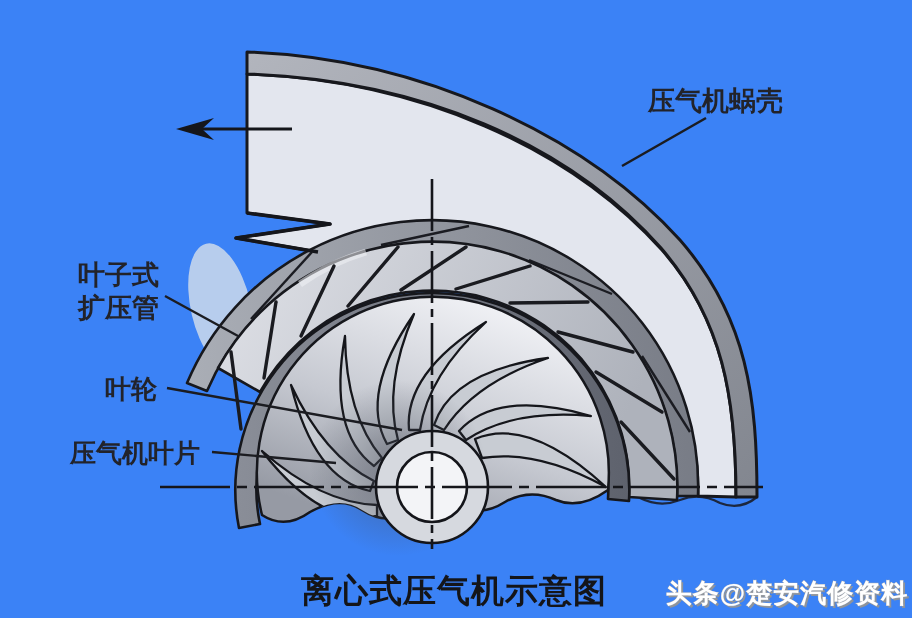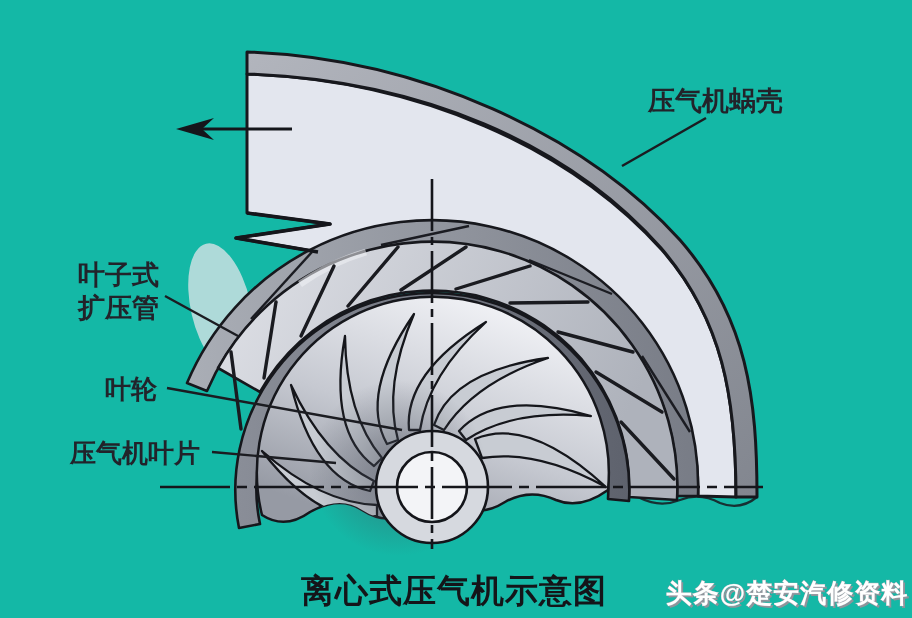--- a/index.html
+++ b/index.html
@@ -1,17 +1,17 @@
 <!DOCTYPE html>
 <html><head>
 <meta charset="utf-8">
 <style>
   html,body{margin:0;padding:0;background:#ffffff;}
   .stage{
-    position:relative;width:912px;height:618px;background:#14b8a6;
+    position:relative;width:912px;height:618px;background:#3b82f6;
     font-family:"Liberation Sans","DejaVu Sans",sans-serif;overflow:hidden;
   }
   svg{position:absolute;left:0;top:0;}
   .lbl{font-weight:700;fill:#22232a;font-size:27px;}
   .lbl-small{font-weight:700;fill:#22232a;font-size:26px;}
   .title-text{font-weight:700;fill:#141519;font-size:33px;letter-spacing:1px;}
   .wm-shadow{font-weight:700;fill:#8f949b;font-size:26px;letter-spacing:1px;}
   .wm-front{font-weight:700;fill:#ffffff;font-size:26px;letter-spacing:1px;
             stroke:#a7abb2;stroke-width:.7;paint-order:stroke;}
 </style>

